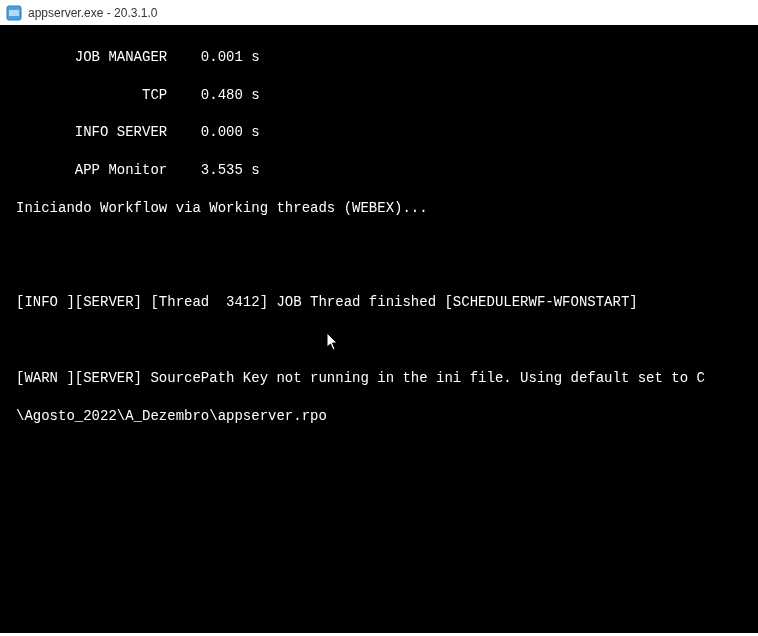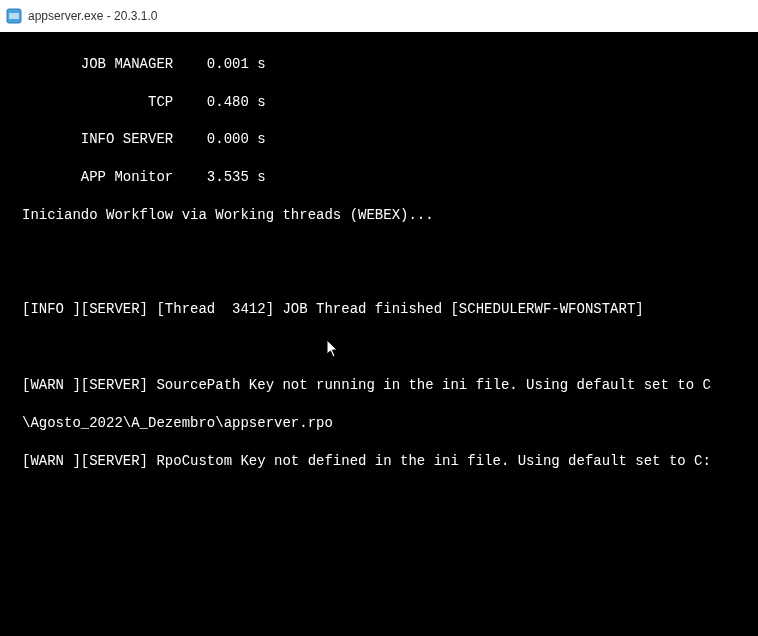--- a/index.html
+++ b/index.html
@@ -10,21 +10,21 @@
     body {
       font-family: "Segoe UI", Tahoma, sans-serif;
       background: #fff;
       width: 758px;
       height: 636px;
       overflow: hidden;
     }
     .title-bar {
       display: flex;
       align-items: center;
-      height: 32px;
+      height: 25px;
       padding: 0 6px;
       background: #fff;
       gap: 6px;
       font-size: 12px;
       color: #333;
     }
     .app-icon {
       width: 16px;
       height: 16px;
       display: flex;
@@ -34,21 +34,21 @@
     .app-icon svg {
       width: 16px;
       height: 16px;
     }
     .console {
       background: #000;
       color: #fff;
       font-family: Consolas, "Courier New", monospace;
       font-size: 14px;
       line-height: 1.35;
-      padding: 4px 22px;
+      padding: 4px 16px;
       height: calc(100% - 28px);
       white-space: pre;
       overflow: hidden;
       position: relative;
     }
     .line {
       white-space: pre;
     }
     .cursor-pointer {
       position: absolute;
@@ -83,21 +83,20 @@
 <div class="line">       APP Monitor    3.535 s</div>
 <div class="line">Iniciando Workflow via Working threads (WEBEX)...</div>
 <div class="line"></div>
 <div class="line"></div>
 <div class="line"></div>
 <div class="line">[INFO ][SERVER] [Thread  3412] JOB Thread finished [SCHEDULERWF-WFONSTART]</div>
 <div class="line"></div>
 <div class="line"></div>
 <div class="line">[WARN ][SERVER] SourcePath Key not running in the ini file. Using default set to C</div>
 <div class="line">\Agosto_2022\A_Dezembro\appserver.rpo</div>
-<div class="line">[WARN ][SERVER] RpoCustom Key not defined in the ini file. Using default set to C:</div>
 
 
 
 <div class="line"></div>
 
 <div class="line"></div>
 
 <div class="line"></div>
 
 <div class="line"></div>

